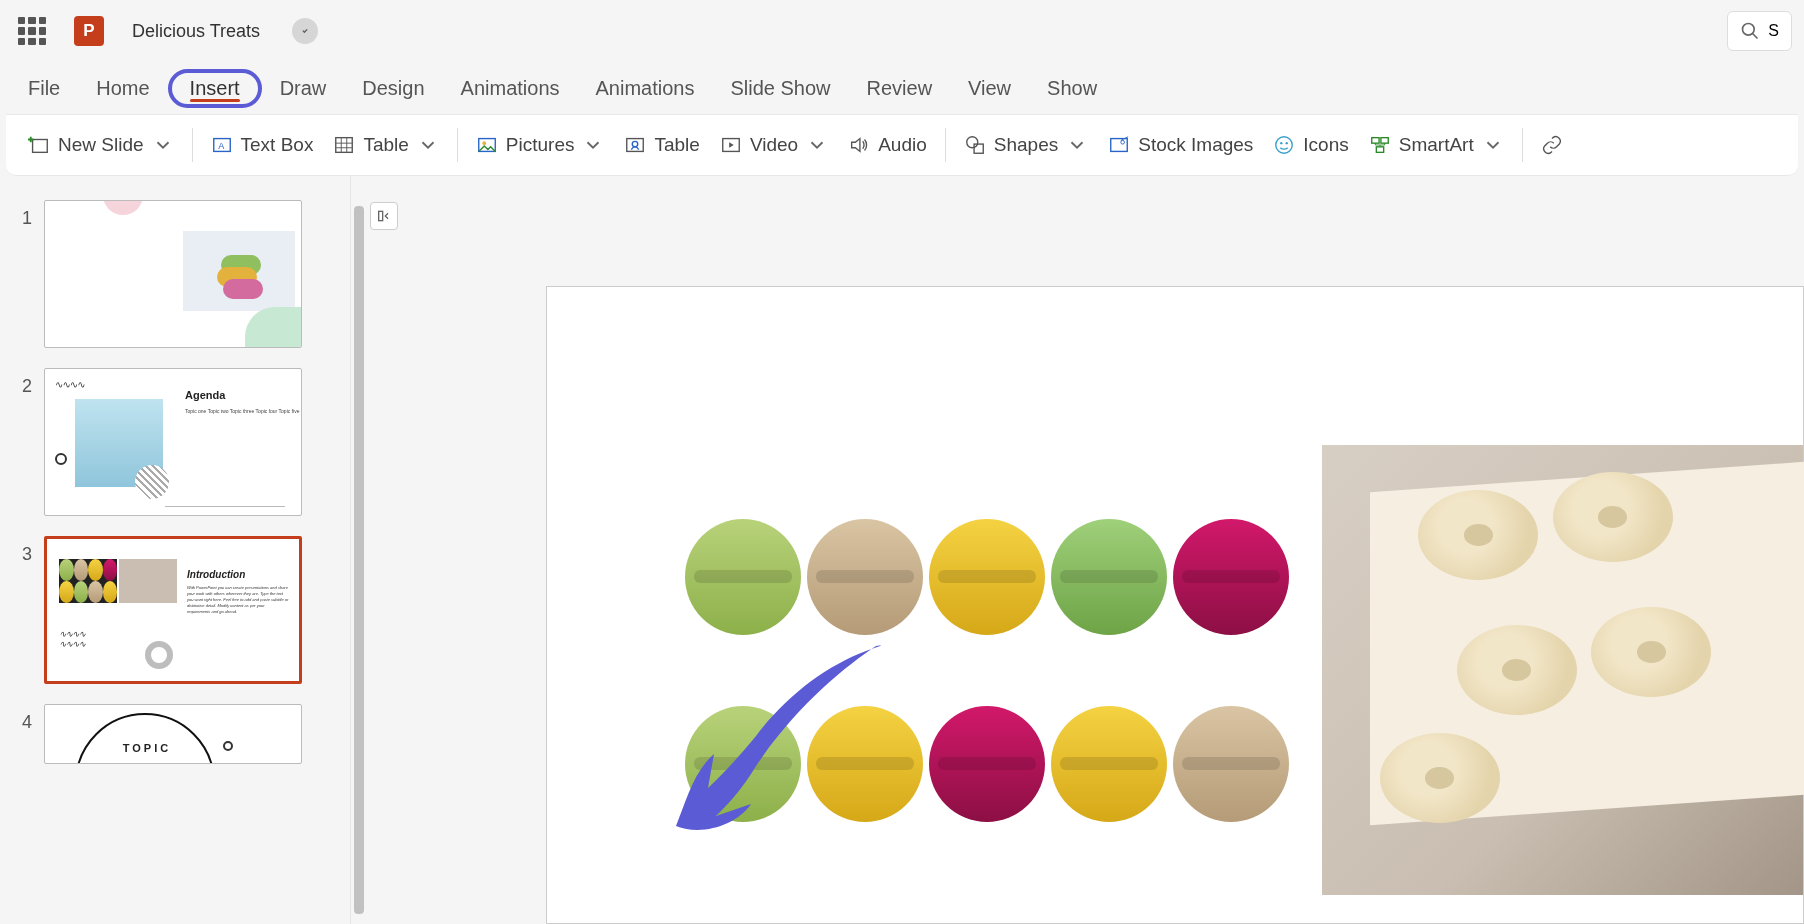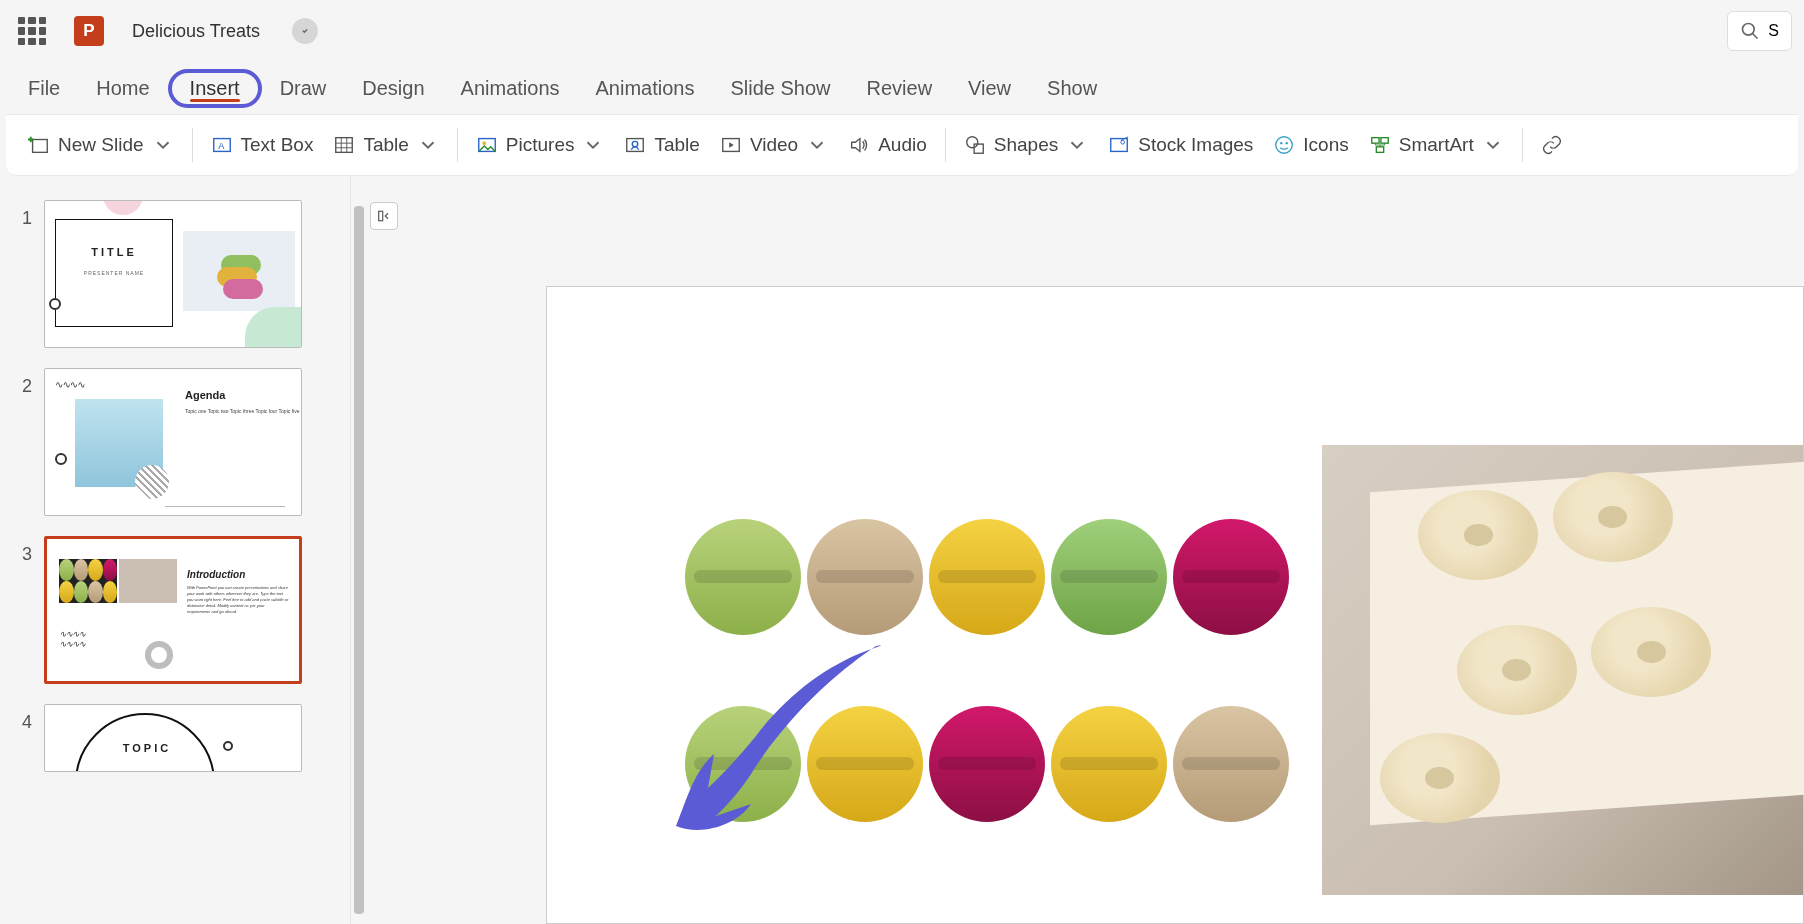--- a/index.html
+++ b/index.html
@@ -268,25 +268,20 @@
   </div>
 </div>
 
 <div class="main">
   <div class="thumbs">
 
     <div class="thumb-row">
       <div class="thumb-num">1</div>
       <div class="thumb">
         <div class="t1-blob-pk"></div>
-        <div class="t1-card">
-          <div class="t1-title">TITLE</div>
-          <div class="t1-sub">PRESENTER NAME</div>
-          <div class="t1-dot"></div>
-        </div>
         <div class="t1-img">
           <div class="t1-mac">
               <div class="mm mm1"></div>
               <div class="mm mm2"></div>
               <div class="mm mm3"></div>
             </div>
         </div>
         <div class="t1-blob"></div>
       </div>
     </div>
@@ -330,21 +325,21 @@
         <div class="t3-img2"></div>
         <div class="t3-h">Introduction</div>
         <div class="t3-body">With PowerPoint you can create presentations and share your work with others wherever they are. Type the text you want right here. Feel free to add and paste subtitle or distinctive detail. Modify content as per your requirements and go ahead.</div>
         <div class="t3-zig">∿∿∿∿<br>∿∿∿∿</div>
         <div class="t3-circ"></div>
       </div>
     </div>
 
     <div class="thumb-row">
       <div class="thumb-num">4</div>
-      <div class="thumb" style="height:68px;">
+      <div class="thumb" style="height:60px;">
         <div class="t4-arc"></div>
         <div class="t4-txt">TOPIC</div>
         <div class="t4-dot"></div>
       </div>
     </div>
   </div>
 
   <div class="vscroll">
       <div class="track"></div>
     </div>

